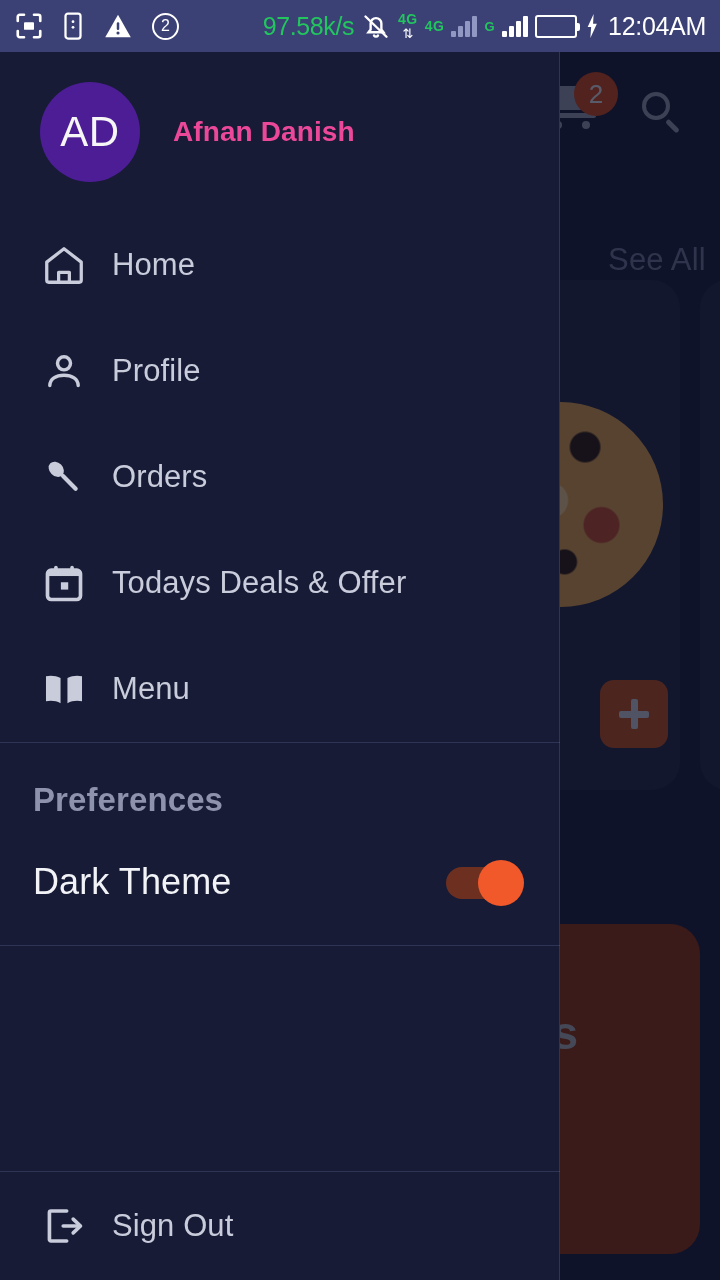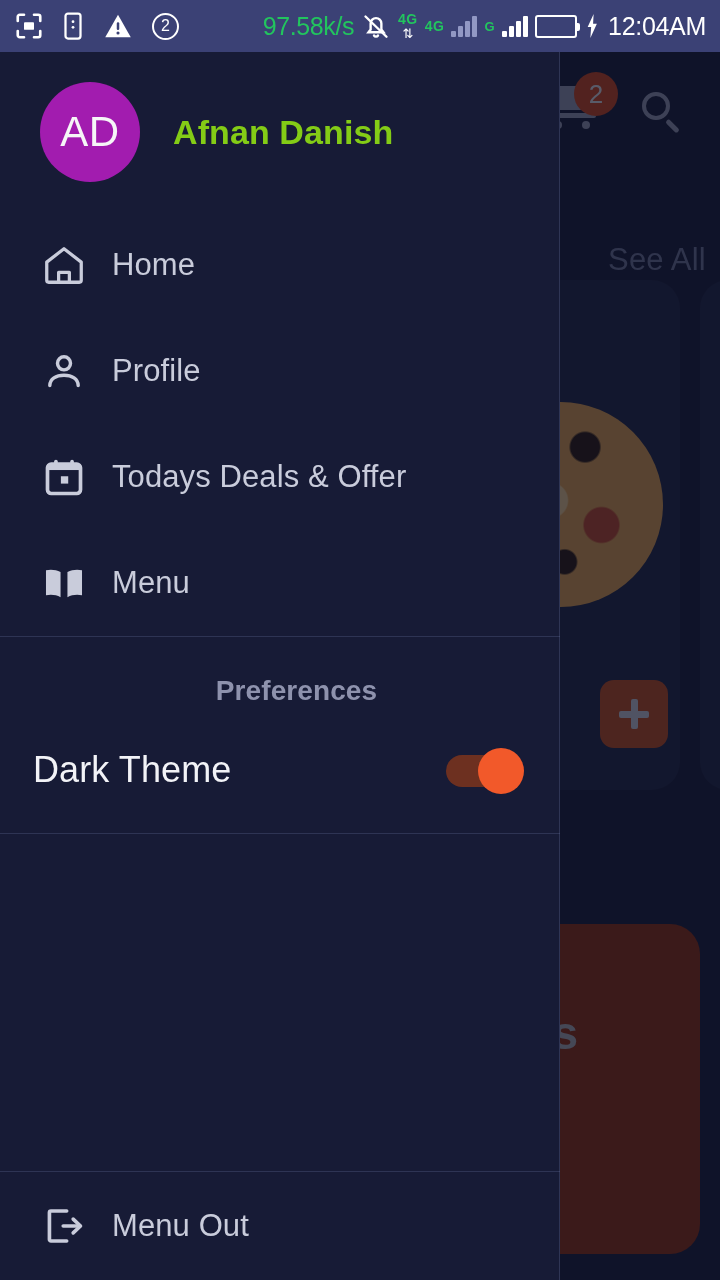--- a/index.html
+++ b/index.html
@@ -277,35 +277,35 @@
   .profile {
     display: flex;
     align-items: center;
     height: 160px;
     padding-left: 40px;
     flex: none;
   }
   .avatar {
     width: 100px; height: 100px;
     border-radius: 50%;
-    background: #a21caf;
+    background: #4c1d95;
     display: flex;
     align-items: center;
     justify-content: center;
     color: #f6f6f7;
     font-size: 42px;
     font-weight: 400;
     letter-spacing: 0.5px;
     flex: none;
   }
   .profile-name {
     margin-left: 33px;
-    font-size: 34px;
+    font-size: 28px;
     font-weight: 700;
-    color: #84cc16;
+    color: #ec4899;
     letter-spacing: 0.1px;
     white-space: nowrap;
   }
 
   .nav { flex: none; }
   .nav-item {
     display: flex;
     align-items: center;
     height: 106px;
     padding-left: 36px;
@@ -327,26 +327,25 @@
   }
 
   .divider {
     height: 1px;
     background: rgba(130,140,190,0.22);
     flex: none;
   }
 
   .prefs-header {
     padding: 38px 0 0 33px;
-    font-size: 28px;
+    font-size: 33px;
     font-weight: 700;
     color: #8e92ad;
     letter-spacing: 0.1px;
     flex: none;
-    text-align: center;
   }
 
   .pref-row {
     display: flex;
     align-items: center;
     height: 126px;
     padding: 0 36px 0 33px;
     flex: none;
   }
   .pref-label {
@@ -453,20 +452,31 @@
       <div class="nav-item">
         <span class="nav-icon">
           <svg width="46" height="46" viewBox="0 0 24 24" fill="none" stroke="#c9ccdb" stroke-width="1.8" stroke-linecap="round" stroke-linejoin="round">
             <circle cx="12" cy="8" r="3.4"></circle>
             <path d="M4.6 19.6c0-3.5 3.3-5.4 7.4-5.4s7.4 1.9 7.4 5.4"></path>
           </svg>
         </span>
         <span class="nav-label">Profile</span>
       </div>
 
+      <div class="nav-item">
+        <span class="nav-icon">
+          <svg width="46" height="46" viewBox="0 0 24 24">
+            <g transform="rotate(-45 12 12)">
+              <ellipse cx="12" cy="6.3" rx="3.5" ry="4.4" fill="#c9ccdb"></ellipse>
+              <rect x="10.9" y="10.2" width="2.2" height="11.5" rx="1.1" fill="#c9ccdb"></rect>
+            </g>
+          </svg>
+        </span>
+        <span class="nav-label">Orders</span>
+      </div>
 
       <div class="nav-item">
         <span class="nav-icon">
           <svg width="44" height="44" viewBox="0 0 24 24">
             <rect x="3" y="5" width="18" height="16" rx="2" fill="none" stroke="#c9ccdb" stroke-width="2"></rect>
             <rect x="3" y="5" width="18" height="3.2" fill="#c9ccdb"></rect>
             <rect x="6.6" y="2.6" width="2" height="3.4" rx="1" fill="#c9ccdb"></rect>
             <rect x="15.4" y="2.6" width="2" height="3.4" rx="1" fill="#c9ccdb"></rect>
             <rect x="10.3" y="11.6" width="4" height="4" fill="#c9ccdb"></rect>
           </svg>
@@ -504,21 +514,21 @@
     <div class="divider"></div>
 
     <div class="signout">
       <span class="nav-icon">
         <svg width="46" height="46" viewBox="0 0 24 24" fill="none" stroke="#c9ccdb" stroke-width="1.9" stroke-linecap="round" stroke-linejoin="round">
           <path d="M13.4 4.2H5.2a.8.8 0 0 0-.8.8v14a.8.8 0 0 0 .8.8h8.2"></path>
           <path d="M11.6 12h8.6"></path>
           <path d="M16.8 8.4 20.6 12l-3.8 3.6"></path>
         </svg>
       </span>
-      <span class="nav-label">Menu Out</span>
+      <span class="nav-label">Sign Out</span>
     </div>
   </div>
 
   <div class="drawer-edge"></div>
 
   <div class="status-bar">
     <div class="sb-left">
 
       <span class="sb-ico">
         <svg width="30" height="30" viewBox="0 0 24 24" fill="none" stroke="#ffffff" stroke-width="2.1" stroke-linecap="round">

